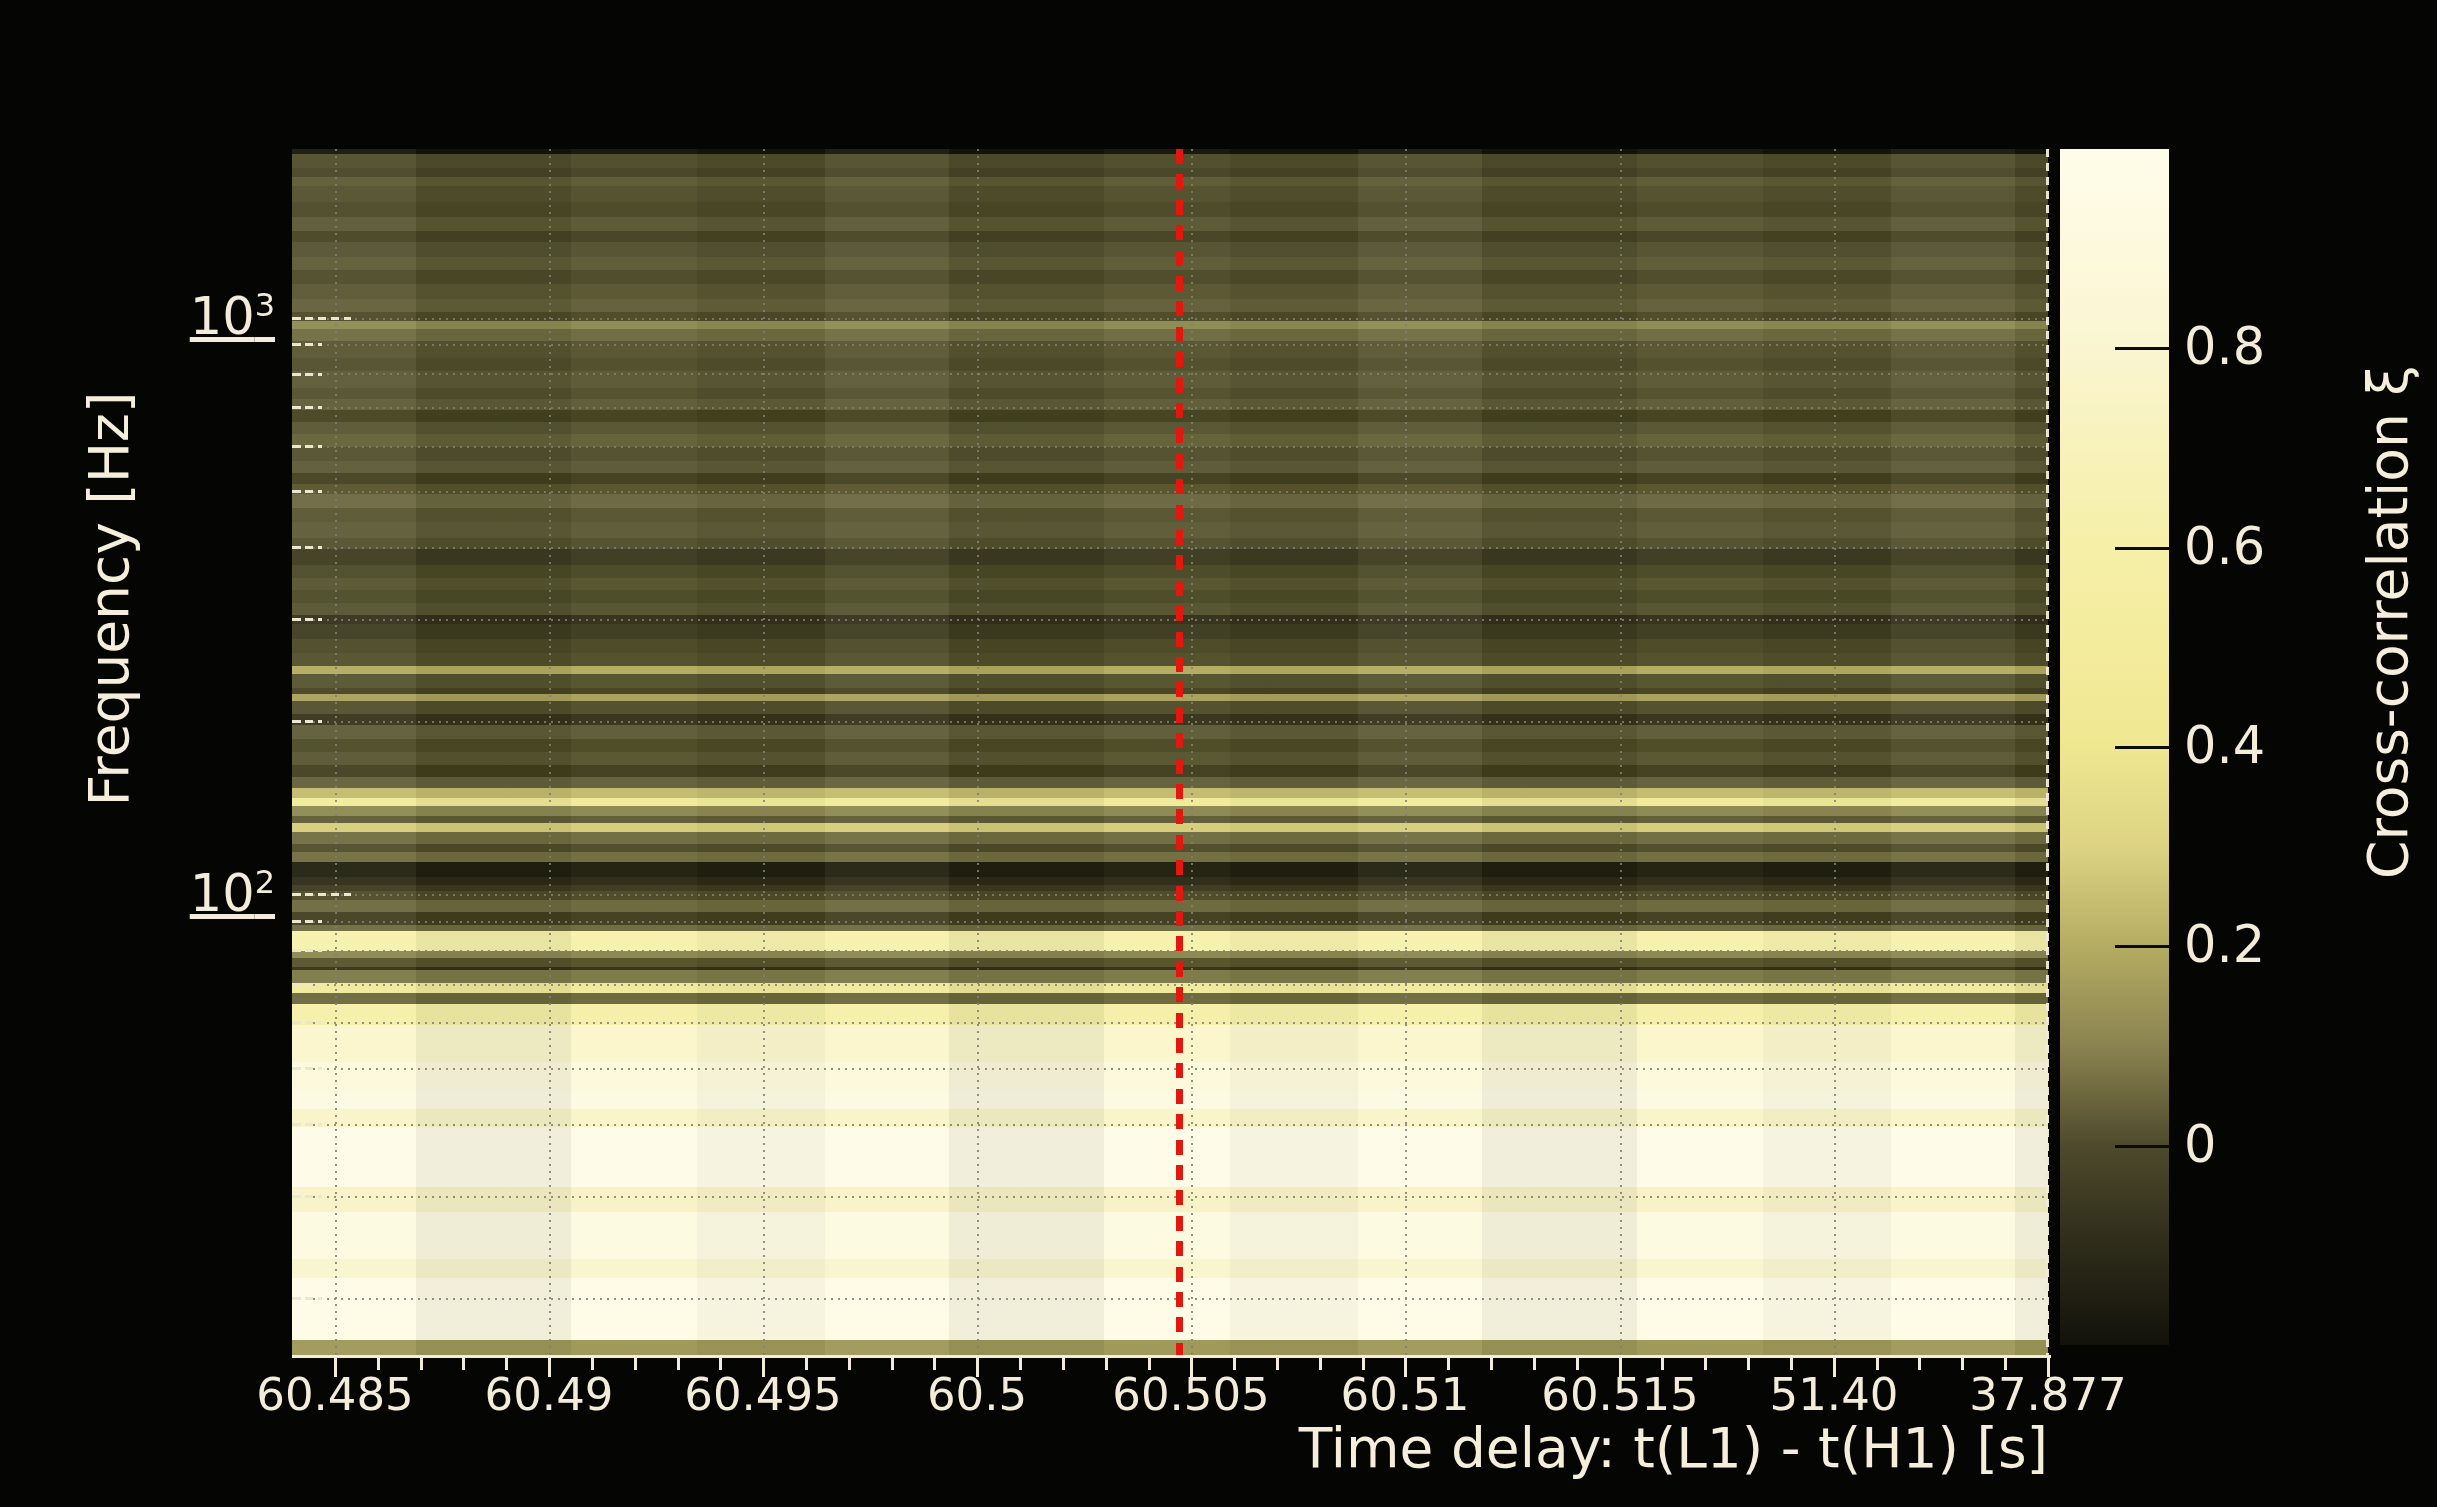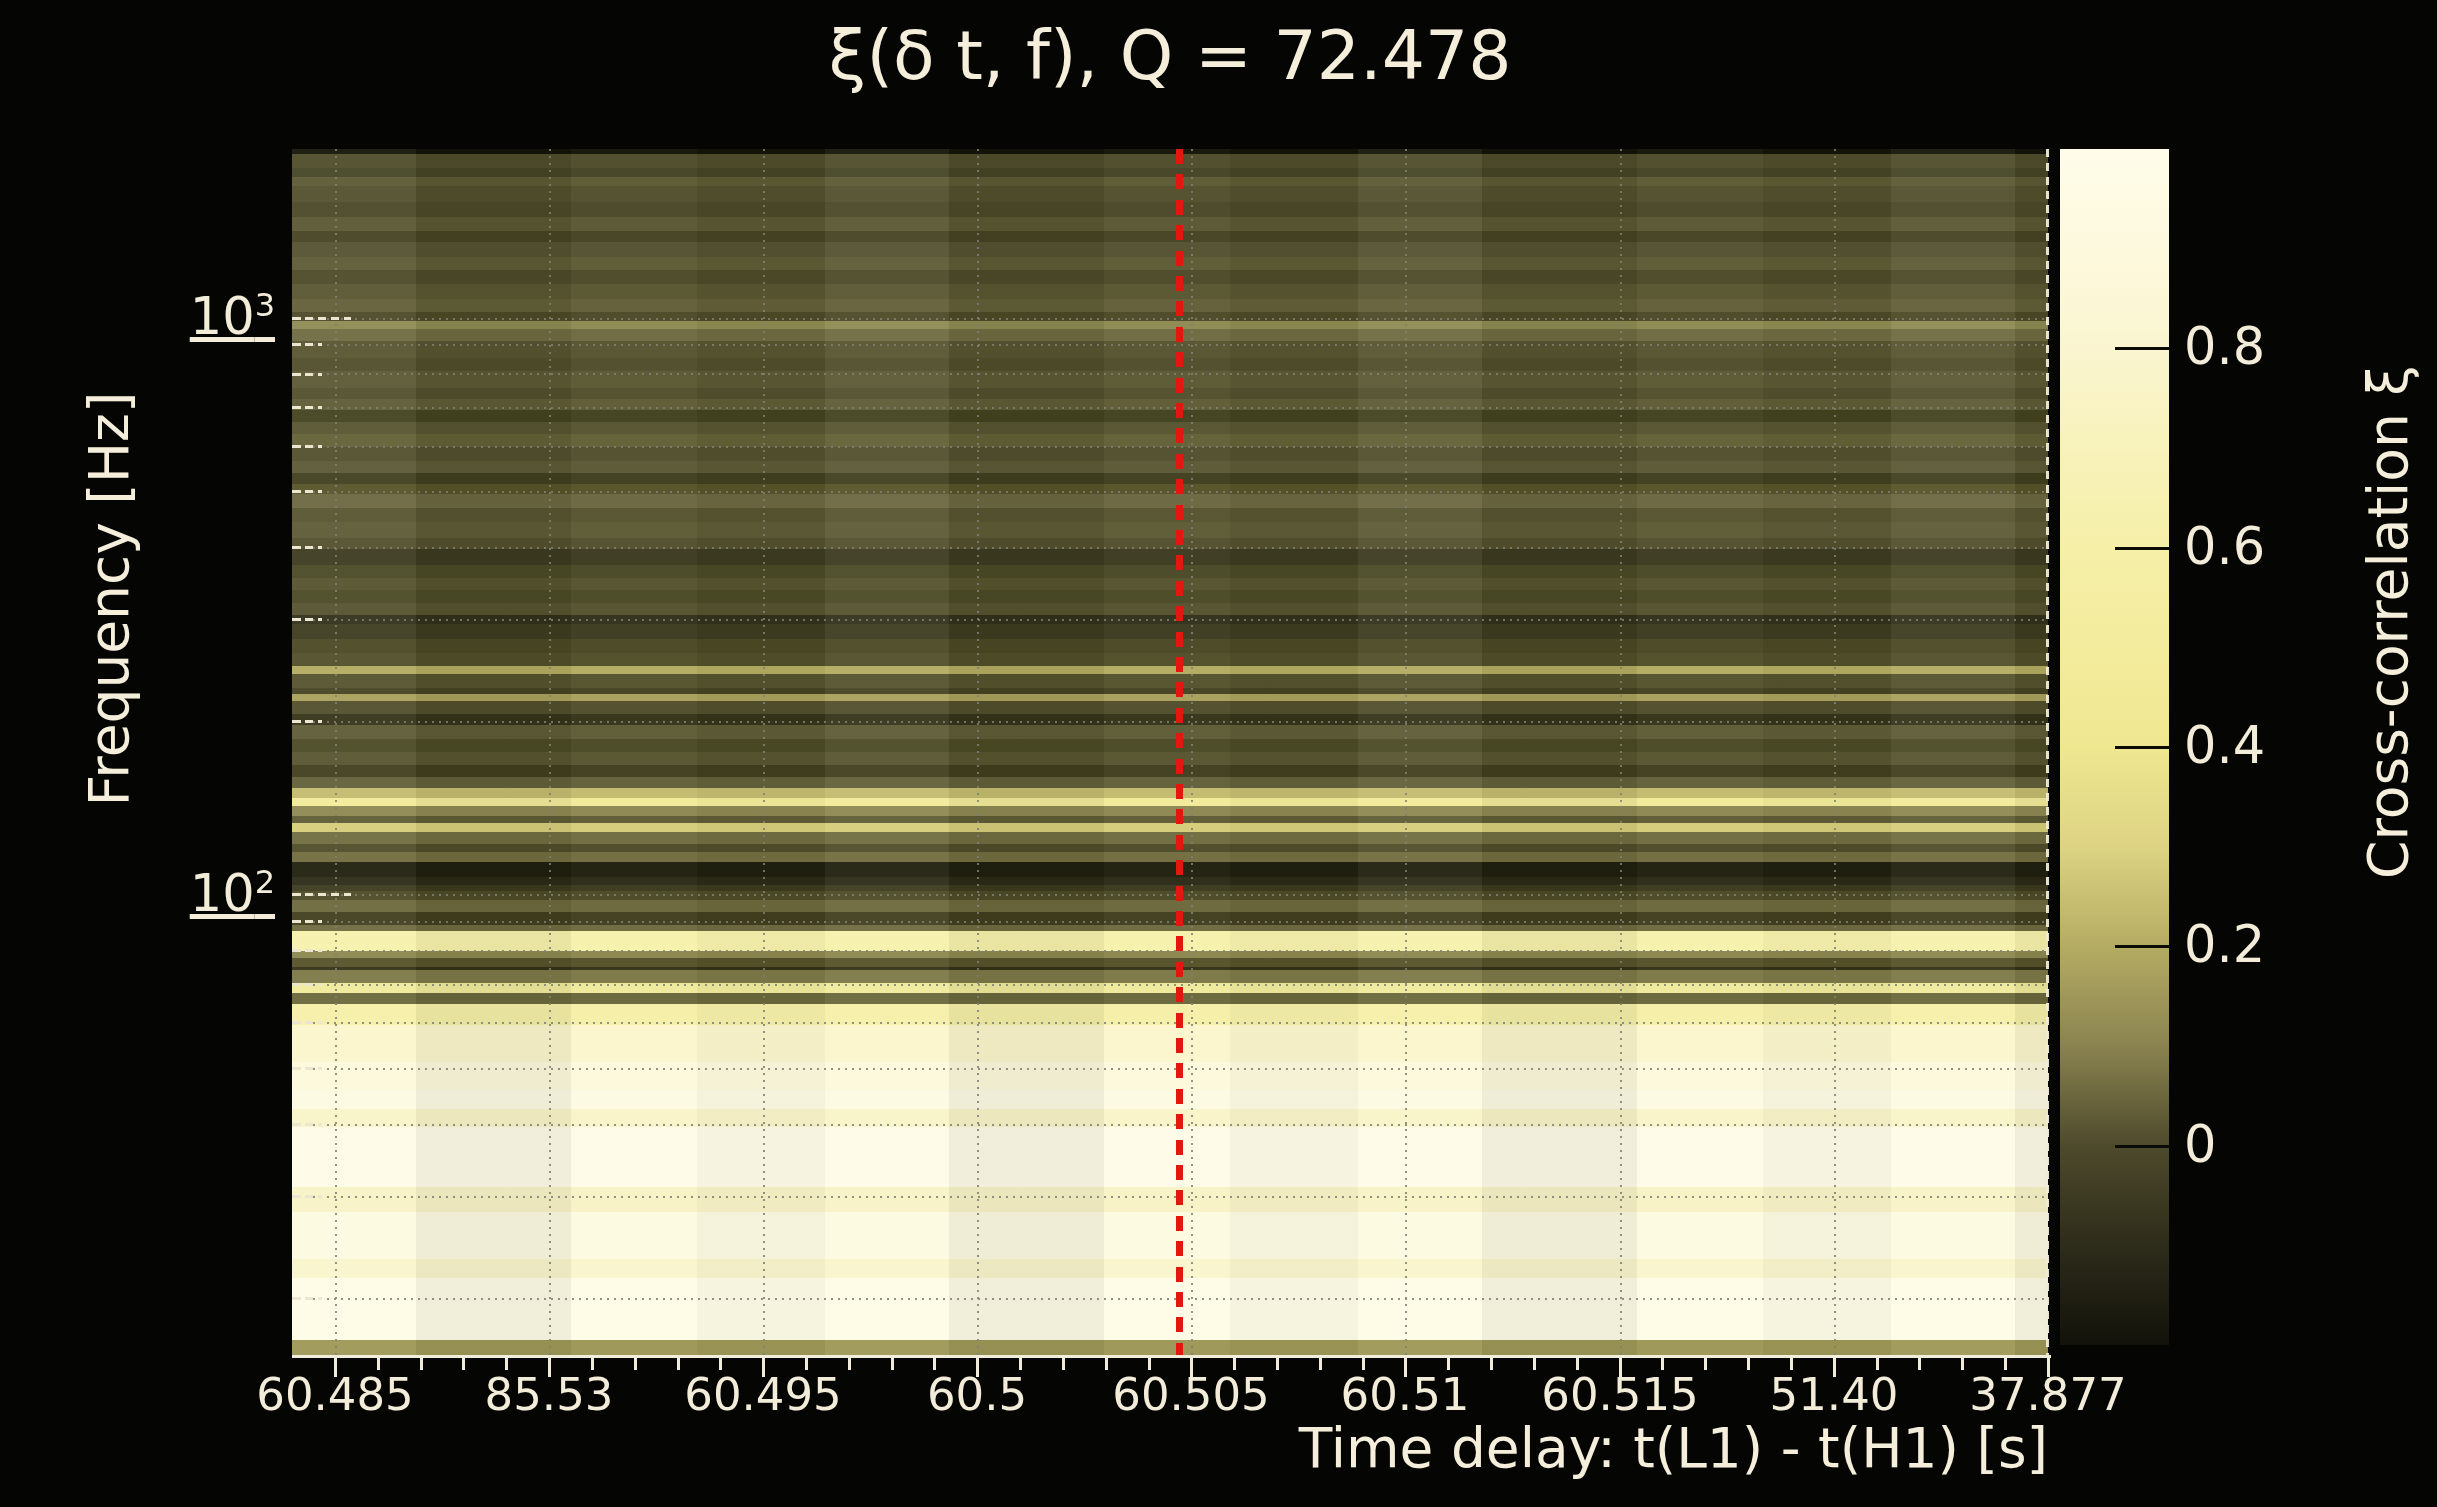--- a/index.html
+++ b/index.html
@@ -55,21 +55,20 @@
   #cbar-label {
     left:1872px; top:588px; width:1036px; height:68px; text-align:center;
     transform:rotate(-90deg); font-size:55px; color:#f4eedb; white-space:nowrap;
   }
 </style>
 </head>
 <body>
 
 <div id="canvas">
 
-  <div id="title" class="abs">ξ(δ t, f), Q = 72.478</div>
 
   <div id="yaxis-label" class="abs">Frequency [Hz]</div>
 
   <div id="plot" class="abs">
     <div id="heatmap" class="abs" style="background: linear-gradient(rgb(20, 20, 9) 0%, rgb(20, 20, 9) 0.4%, rgb(78, 76, 42) 0.4%, rgb(78, 76, 42) 1.6%, rgb(69, 68, 38) 1.6%, rgb(69, 68, 38) 2.3%, rgb(92, 90, 52) 2.3%, rgb(92, 90, 52) 3.1%, rgb(81, 79, 44) 3.1%, rgb(81, 79, 44) 4.4%, rgb(74, 72, 39) 4.4%, rgb(74, 72, 39) 5.6%, rgb(90, 87, 51) 5.6%, rgb(90, 87, 51) 6.8%, rgb(69, 67, 35) 6.8%, rgb(69, 67, 35) 7.7%, rgb(83, 81, 48) 7.7%, rgb(83, 81, 48) 8.9%, rgb(93, 91, 53) 8.9%, rgb(93, 91, 53) 10%, rgb(76, 74, 40) 10%, rgb(76, 74, 40) 11.2%, rgb(88, 86, 49) 11.2%, rgb(88, 86, 49) 12.4%, rgb(97, 94, 56) 12.4%, rgb(97, 94, 56) 13.5%, rgb(75, 73, 38) 13.5%, rgb(75, 73, 38) 14.2%, rgb(141, 138, 82) 14.2%, rgb(141, 138, 82) 14.9%, rgb(110, 107, 65) 14.9%, rgb(110, 107, 65) 15.9%, rgb(86, 84, 48) 15.9%, rgb(86, 84, 48) 17.3%, rgb(79, 77, 42) 17.3%, rgb(79, 77, 42) 18.4%, rgb(91, 89, 52) 18.4%, rgb(91, 89, 52) 19.8%, rgb(81, 79, 44) 19.8%, rgb(81, 79, 44) 20.7%, rgb(94, 91, 54) 20.7%, rgb(94, 91, 54) 21.6%, rgb(67, 66, 31) 21.6%, rgb(67, 66, 31) 22.6%, rgb(86, 84, 48) 22.6%, rgb(86, 84, 48) 23.6%, rgb(98, 96, 54) 23.6%, rgb(98, 96, 54) 24.7%, rgb(81, 79, 45) 24.7%, rgb(81, 79, 45) 25.8%, rgb(91, 89, 53) 25.8%, rgb(91, 89, 53) 26.8%, rgb(64, 63, 31) 26.8%, rgb(64, 63, 31) 27.7%, rgb(86, 83, 41) 27.7%, rgb(86, 83, 41) 28.6%, rgb(106, 103, 65) 28.6%, rgb(106, 103, 65) 29.7%, rgb(86, 84, 48) 29.7%, rgb(86, 84, 48) 30.9%, rgb(93, 91, 54) 30.9%, rgb(93, 91, 54) 32.2%, rgb(82, 79, 46) 32.2%, rgb(82, 79, 46) 33.1%, rgb(60, 59, 32) 33.1%, rgb(60, 59, 32) 34.4%, rgb(74, 73, 38) 34.4%, rgb(74, 73, 38) 35.5%, rgb(85, 83, 46) 35.5%, rgb(85, 83, 46) 36.5%, rgb(75, 74, 38) 36.5%, rgb(75, 74, 38) 37.6%, rgb(85, 82, 48) 37.6%, rgb(85, 82, 48) 38.6%, rgb(49, 48, 26) 38.6%, rgb(49, 48, 26) 39.3%, rgb(61, 60, 32) 39.3%, rgb(61, 60, 32) 40.6%, rgb(74, 72, 36) 40.6%, rgb(74, 72, 36) 41.7%, rgb(81, 78, 42) 41.7%, rgb(81, 78, 42) 42.8%, rgb(179, 171, 96) 42.8%, rgb(179, 171, 96) 43.5%, rgb(85, 82, 46) 43.5%, rgb(85, 82, 46) 44.6%, rgb(69, 67, 34) 44.6%, rgb(69, 67, 34) 45.1%, rgb(168, 160, 92) 45.1%, rgb(168, 160, 92) 45.7%, rgb(81, 78, 44) 45.7%, rgb(81, 78, 44) 46.8%, rgb(53, 52, 25) 46.8%, rgb(53, 52, 25) 47.7%, rgb(94, 91, 55) 47.7%, rgb(94, 91, 55) 48.8%, rgb(75, 74, 37) 48.8%, rgb(75, 74, 37) 49.9%, rgb(87, 84, 48) 49.9%, rgb(87, 84, 48) 51%, rgb(64, 62, 30) 51%, rgb(64, 62, 30) 52%, rgb(98, 96, 58) 52%, rgb(98, 96, 58) 52.9%, rgb(195, 187, 110) 52.9%, rgb(195, 187, 110) 53.7%, rgb(242, 235, 154) 53.7%, rgb(242, 235, 154) 54.4%, rgb(141, 136, 82) 54.4%, rgb(141, 136, 82) 55.2%, rgb(94, 91, 53) 55.2%, rgb(94, 91, 53) 55.8%, rgb(214, 205, 122) 55.8%, rgb(214, 205, 122) 56.5%, rgb(113, 109, 65) 56.5%, rgb(113, 109, 65) 57.5%, rgb(78, 76, 40) 57.5%, rgb(78, 76, 40) 58.2%, rgb(113, 109, 63) 58.2%, rgb(113, 109, 63) 59%, rgb(32, 32, 15) 59%, rgb(32, 32, 15) 60.3%, rgb(43, 42, 22) 60.3%, rgb(43, 42, 22) 60.9%, rgb(59, 58, 30) 60.9%, rgb(59, 58, 30) 61.4%, rgb(76, 74, 38) 61.4%, rgb(76, 74, 38) 62.2%, rgb(108, 104, 61) 62.2%, rgb(108, 104, 61) 63.2%, rgb(64, 62, 30) 63.2%, rgb(64, 62, 30) 64.2%, rgb(110, 106, 64) 64.2%, rgb(110, 106, 64) 64.7%, rgb(246, 241, 171) 64.7%, rgb(246, 241, 171) 66.4%, rgb(140, 135, 80) 66.4%, rgb(140, 135, 80) 67%, rgb(85, 82, 42) 67%, rgb(85, 82, 42) 67.7%, rgb(51, 49, 23) 67.7%, rgb(51, 49, 23) 68%, rgb(124, 120, 71) 68%, rgb(124, 120, 71) 69%, rgb(240, 234, 156) 69%, rgb(240, 234, 156) 69.9%, rgb(107, 103, 60) 69.9%, rgb(107, 103, 60) 70.8%, rgb(245, 239, 168) 70.8%, rgb(245, 239, 168) 72.5%, rgb(251, 246, 204) 72.5%, rgb(251, 246, 204) 75.6%, rgb(253, 249, 220) 75.6%, rgb(253, 249, 220) 77.9%, rgb(253, 250, 227) 77.9%, rgb(253, 250, 227) 79.5%, rgb(249, 244, 200) 79.5%, rgb(249, 244, 200) 81%, rgb(254, 251, 232) 81%, rgb(254, 251, 232) 85.9%, rgb(248, 243, 198) 85.9%, rgb(248, 243, 198) 88%, rgb(253, 250, 226) 88%, rgb(253, 250, 226) 91.9%, rgb(249, 245, 205) 91.9%, rgb(249, 245, 205) 93.5%, rgb(254, 251, 230) 93.5%, rgb(254, 251, 230) 98.6%, rgb(157, 151, 87) 98.6%, rgb(157, 151, 87) 99.8%, rgb(35, 34, 15) 99.8%, rgb(35, 34, 15) 100%);"></div>
     <div id="heat-texture" class="abs"></div>
     <div id="gridlines">
         <div class="gridline-v abs" style="left: 43px;"></div>
         <div class="gridline-v abs" style="left: 257px;"></div>
         <div class="gridline-v abs" style="left: 471px;"></div>
@@ -160,21 +159,21 @@
       <div class="xtick minor abs" style="left: 1790px;"></div>
       <div class="xtick major abs" style="left: 1833px;"></div>
       <div class="xtick minor abs" style="left: 1876px;"></div>
       <div class="xtick minor abs" style="left: 1918px;"></div>
       <div class="xtick minor abs" style="left: 1961px;"></div>
       <div class="xtick minor abs" style="left: 2004px;"></div>
       <div class="xtick major abs" style="left: 2047px;"></div>
     </div>
   <div id="xtick-labels">
       <div class="xtick-label abs" style="left: 335px;">60.485</div>
-      <div class="xtick-label abs" style="left: 549px;">85.53</div>
+      <div class="xtick-label abs" style="left: 549px;">60.49</div>
       <div class="xtick-label abs" style="left: 763px;">60.495</div>
       <div class="xtick-label abs" style="left: 977px;">60.5</div>
       <div class="xtick-label abs" style="left: 1191px;">60.505</div>
       <div class="xtick-label abs" style="left: 1405px;">60.51</div>
       <div class="xtick-label abs" style="left: 1620px;">60.515</div>
       <div class="xtick-label abs" style="left: 1834px;">51.40</div>
       <div class="xtick-label abs" style="left: 2048px;">37.877</div>
     </div>
   <div id="ytick-labels">
       <div class="ytick-label abs" style="top: 317px;"><span>10</span><span class="sup">3</span></div>

